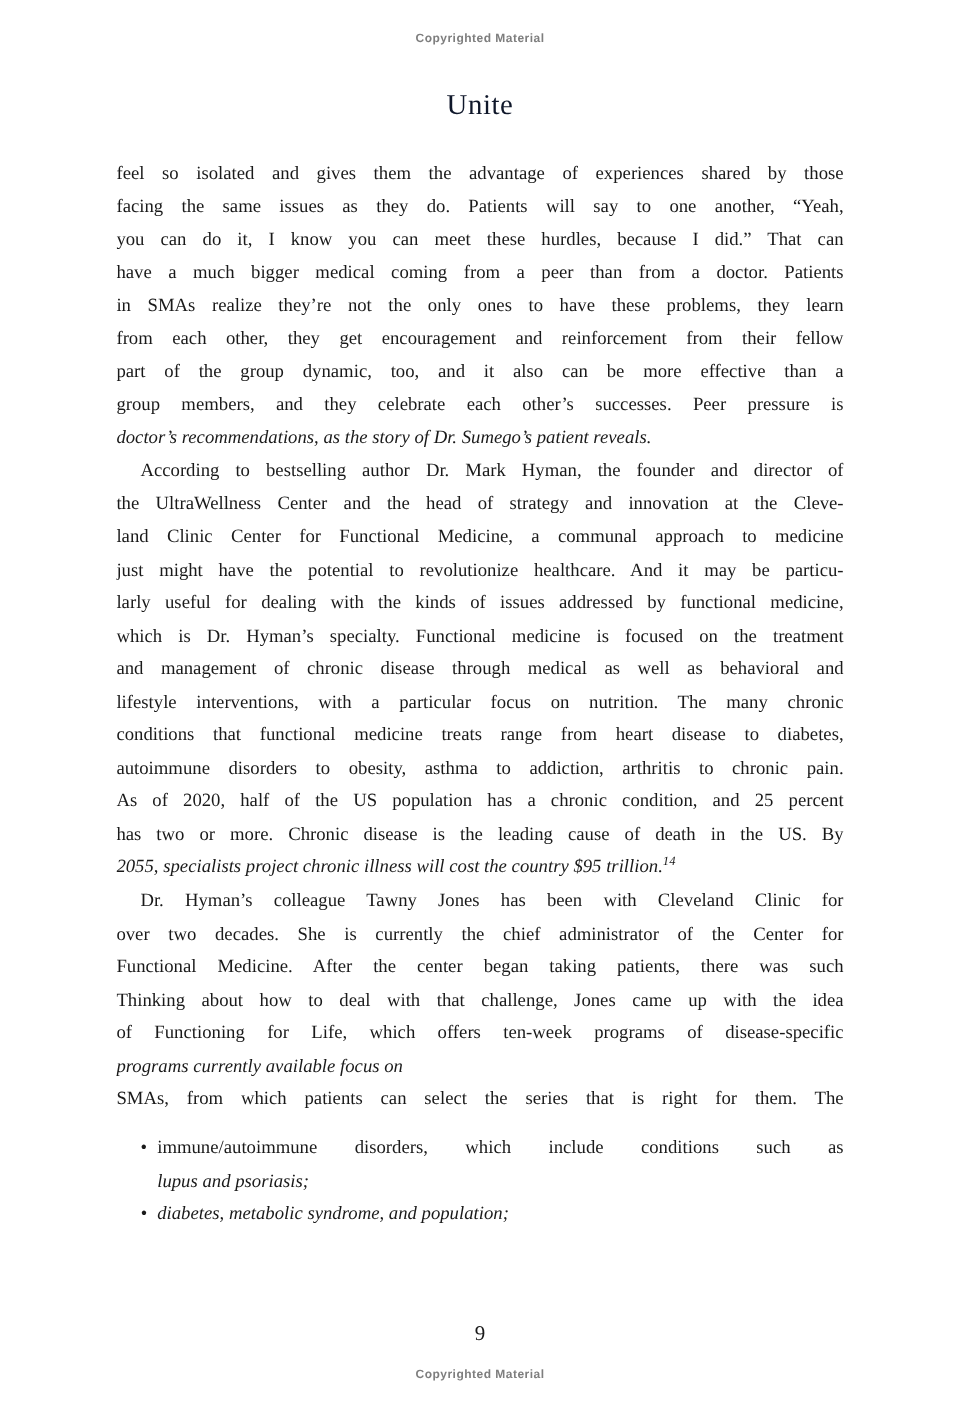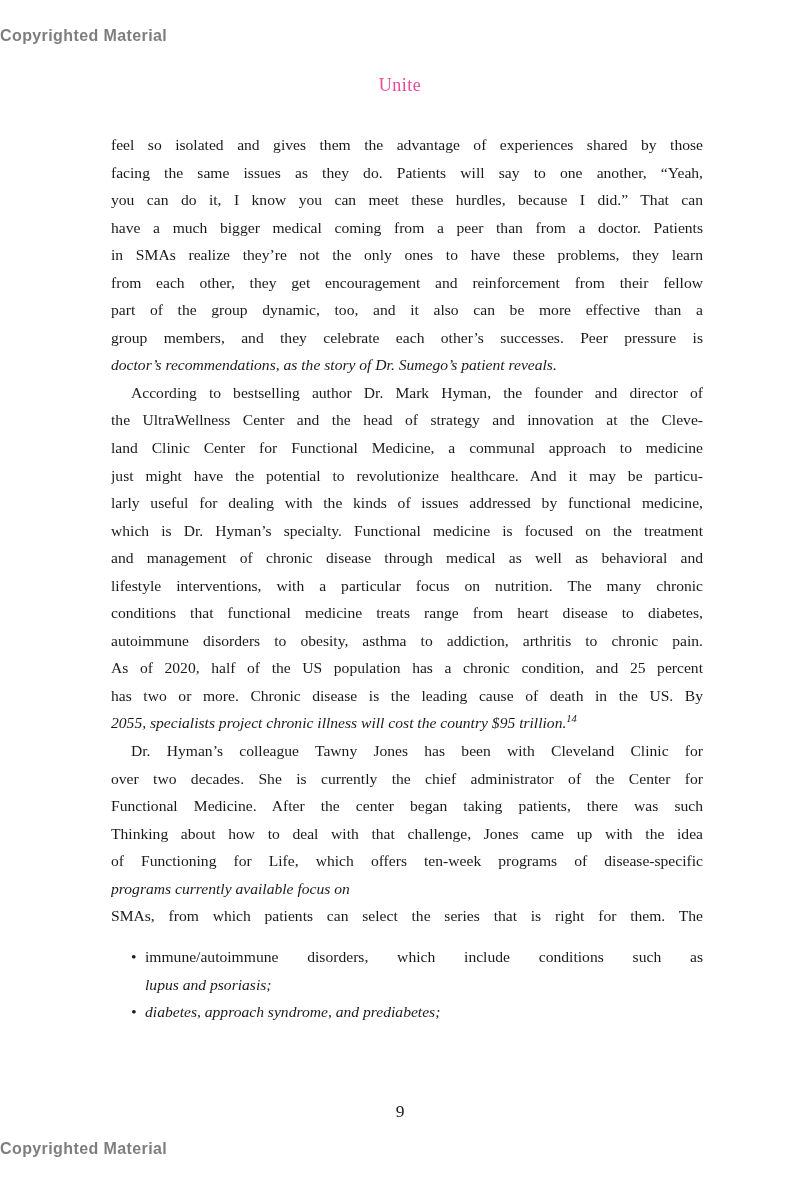--- a/index.html
+++ b/index.html
@@ -9,55 +9,55 @@
     height: 1184px;
     background: #ffffff;
     font-family: "Liberation Serif", "DejaVu Serif", serif;
     color: #1a1a1a;
     overflow: hidden;
   }
   .notice {
     position: absolute;
     left: 0;
     width: 100%;
+    text-align: center;
     font-family: "Liberation Sans", sans-serif;
     font-weight: bold;
-    font-size: 16px;
+    font-size: 10px;
     color: #7e7e7e;
     letter-spacing: 0.4px;
   }
   .notice.top { top: 27px; }
   .notice.bottom { top: 1140px; }
   .chapter-title {
     position: absolute;
     top: 75px;
     left: 0;
     width: 100%;
     text-align: center;
-    font-size: 18px;
+    font-size: 24px;
     letter-spacing: 0.5px;
-    color: #ec4899;
+    color: #0f172a;
   }
   .body-text {
     position: absolute;
     left: 97px;
     top: 131px;
     width: 606px;
     font-size: 15.6px;
     color: #1a1a1a;
   }
   .para { margin: 0; }
   .line {
     height: 27.55px;
     line-height: 27.55px;
     text-align: justify;
     text-align-last: justify;
     overflow: hidden;
     white-space: normal;
-    margin-left: 14px;
   }
   .line.last { text-align-last: left; font-style: italic; }
   .line.indent { text-indent: 20px; }
   .list { margin-top: 13.5px; }
   .line.li { position: relative; padding-left: 34px; }
   .dot {
     position: absolute;
     left: 20px;
     top: 0;
     text-align: left;
@@ -117,20 +117,20 @@
         <div class="line"><span>over two decades. She is currently the chief administrator of the Center for</span></div>
         <div class="line"><span>Functional Medicine. After the center began taking patients, there was such</span></div>
         <div class="line"><span>Thinking about how to deal with that challenge, Jones came up with the idea</span></div>
         <div class="line"><span>of Functioning for Life, which offers ten-week programs of disease-specific</span></div>
         <div class="line last"><span>programs currently available focus on</span></div>
         <div class="line"><span>SMAs, from which patients can select the series that is right for them. The</span></div>
       </div>
       <div class="list">
         <div class="line li"><span class="dot">•</span><span>immune/autoimmune disorders, which include conditions such as</span></div>
         <div class="line li last"><span>lupus and psoriasis;</span></div>
-        <div class="line li last"><span class="dot">•</span><span>diabetes, approach syndrome, and prediabetes;</span></div>
+        <div class="line li last"><span class="dot">•</span><span>diabetes, metabolic syndrome, and population;</span></div>
       </div>
     </div>
 
   <div class="pagenum">9</div>
 
   <div class="notice bottom">Copyrighted Material</div>
 </div>
 
 </body></html>

